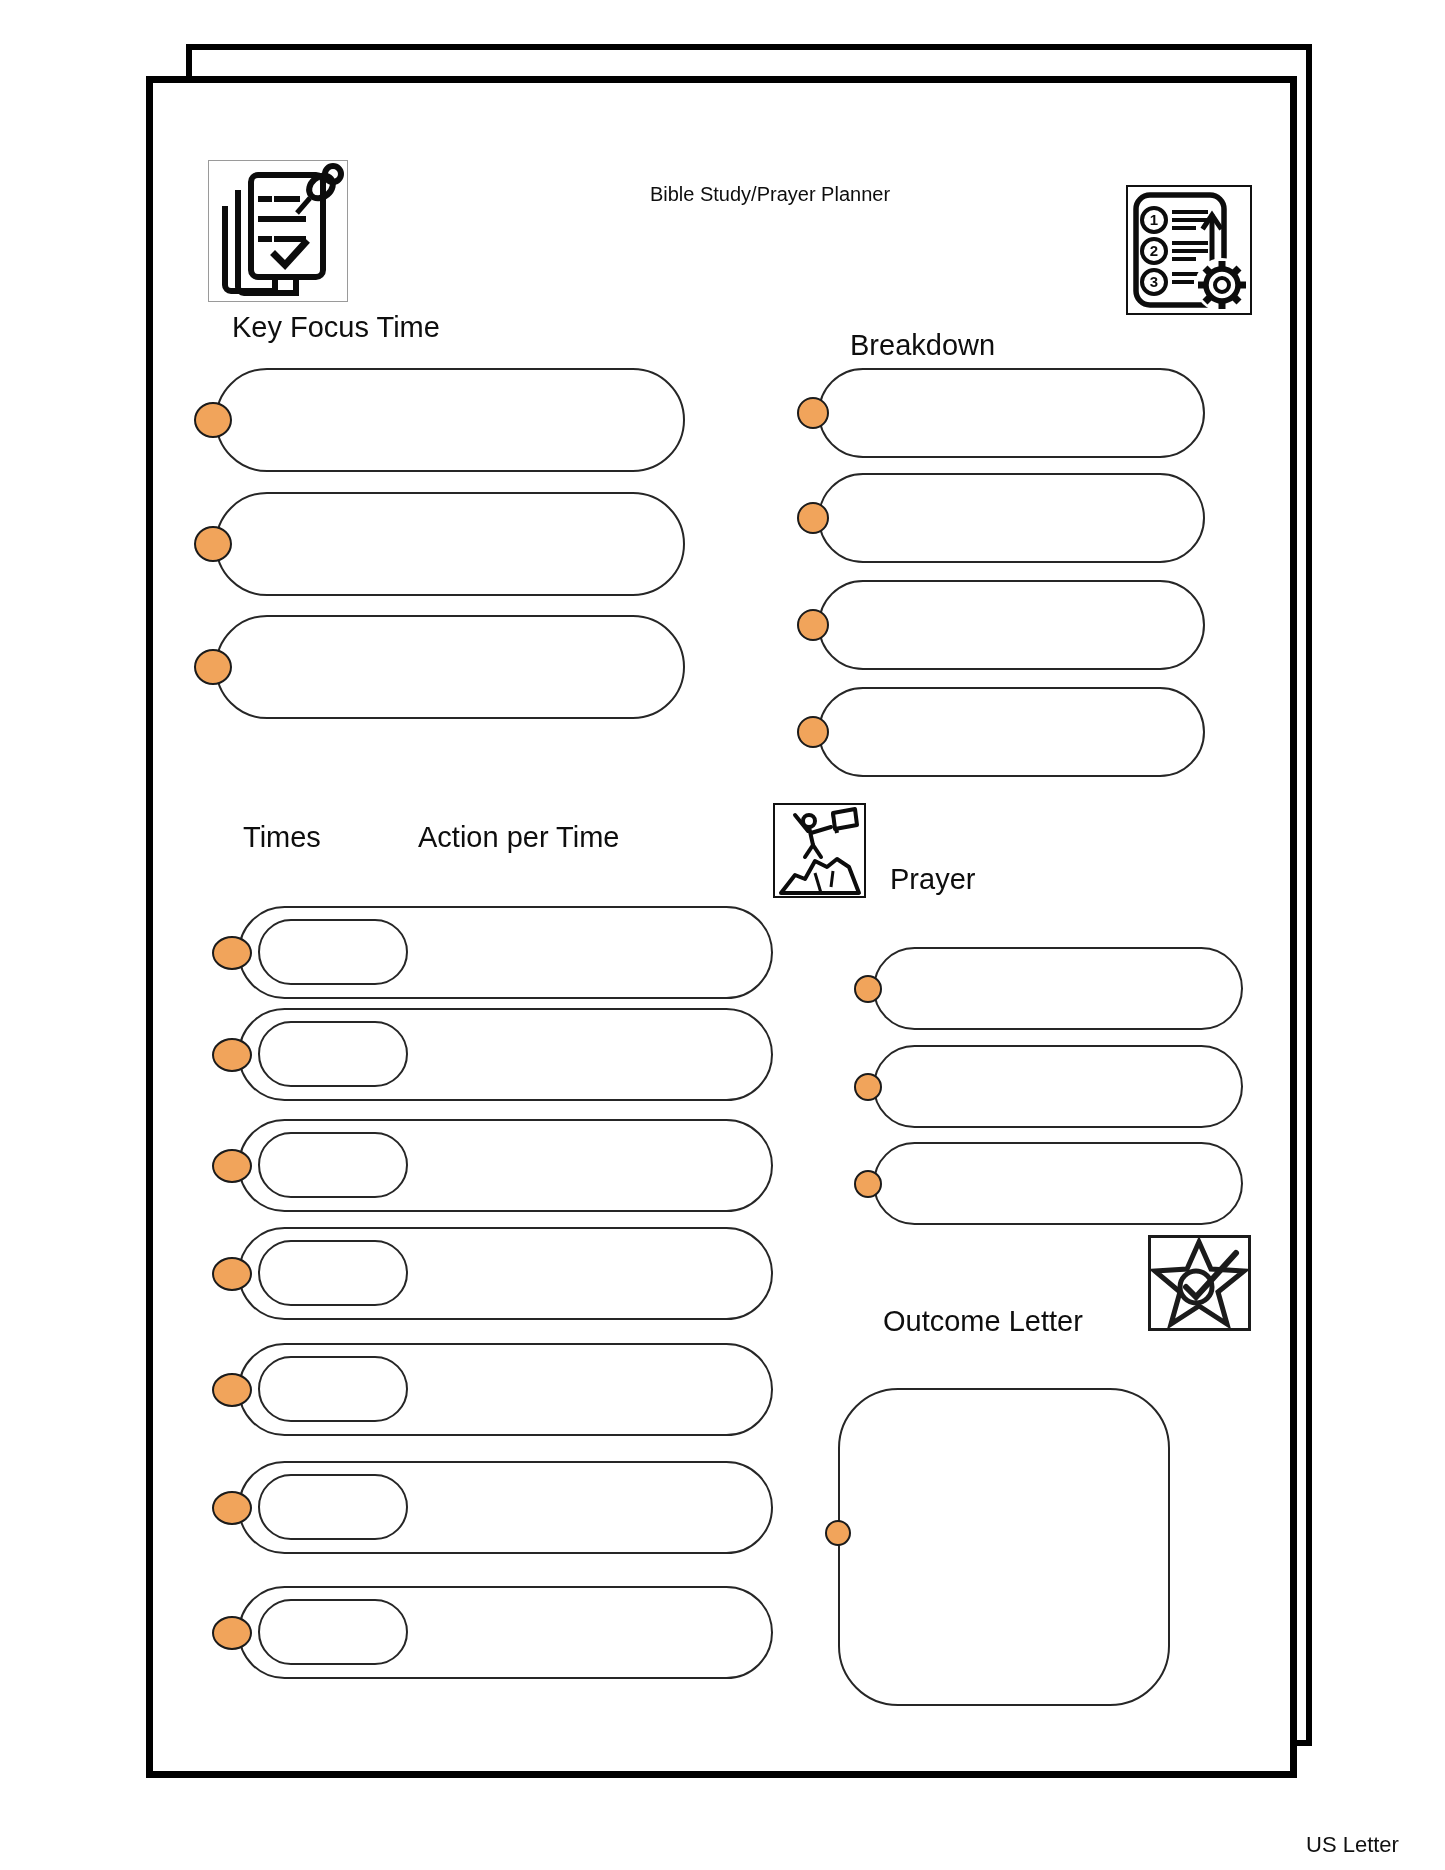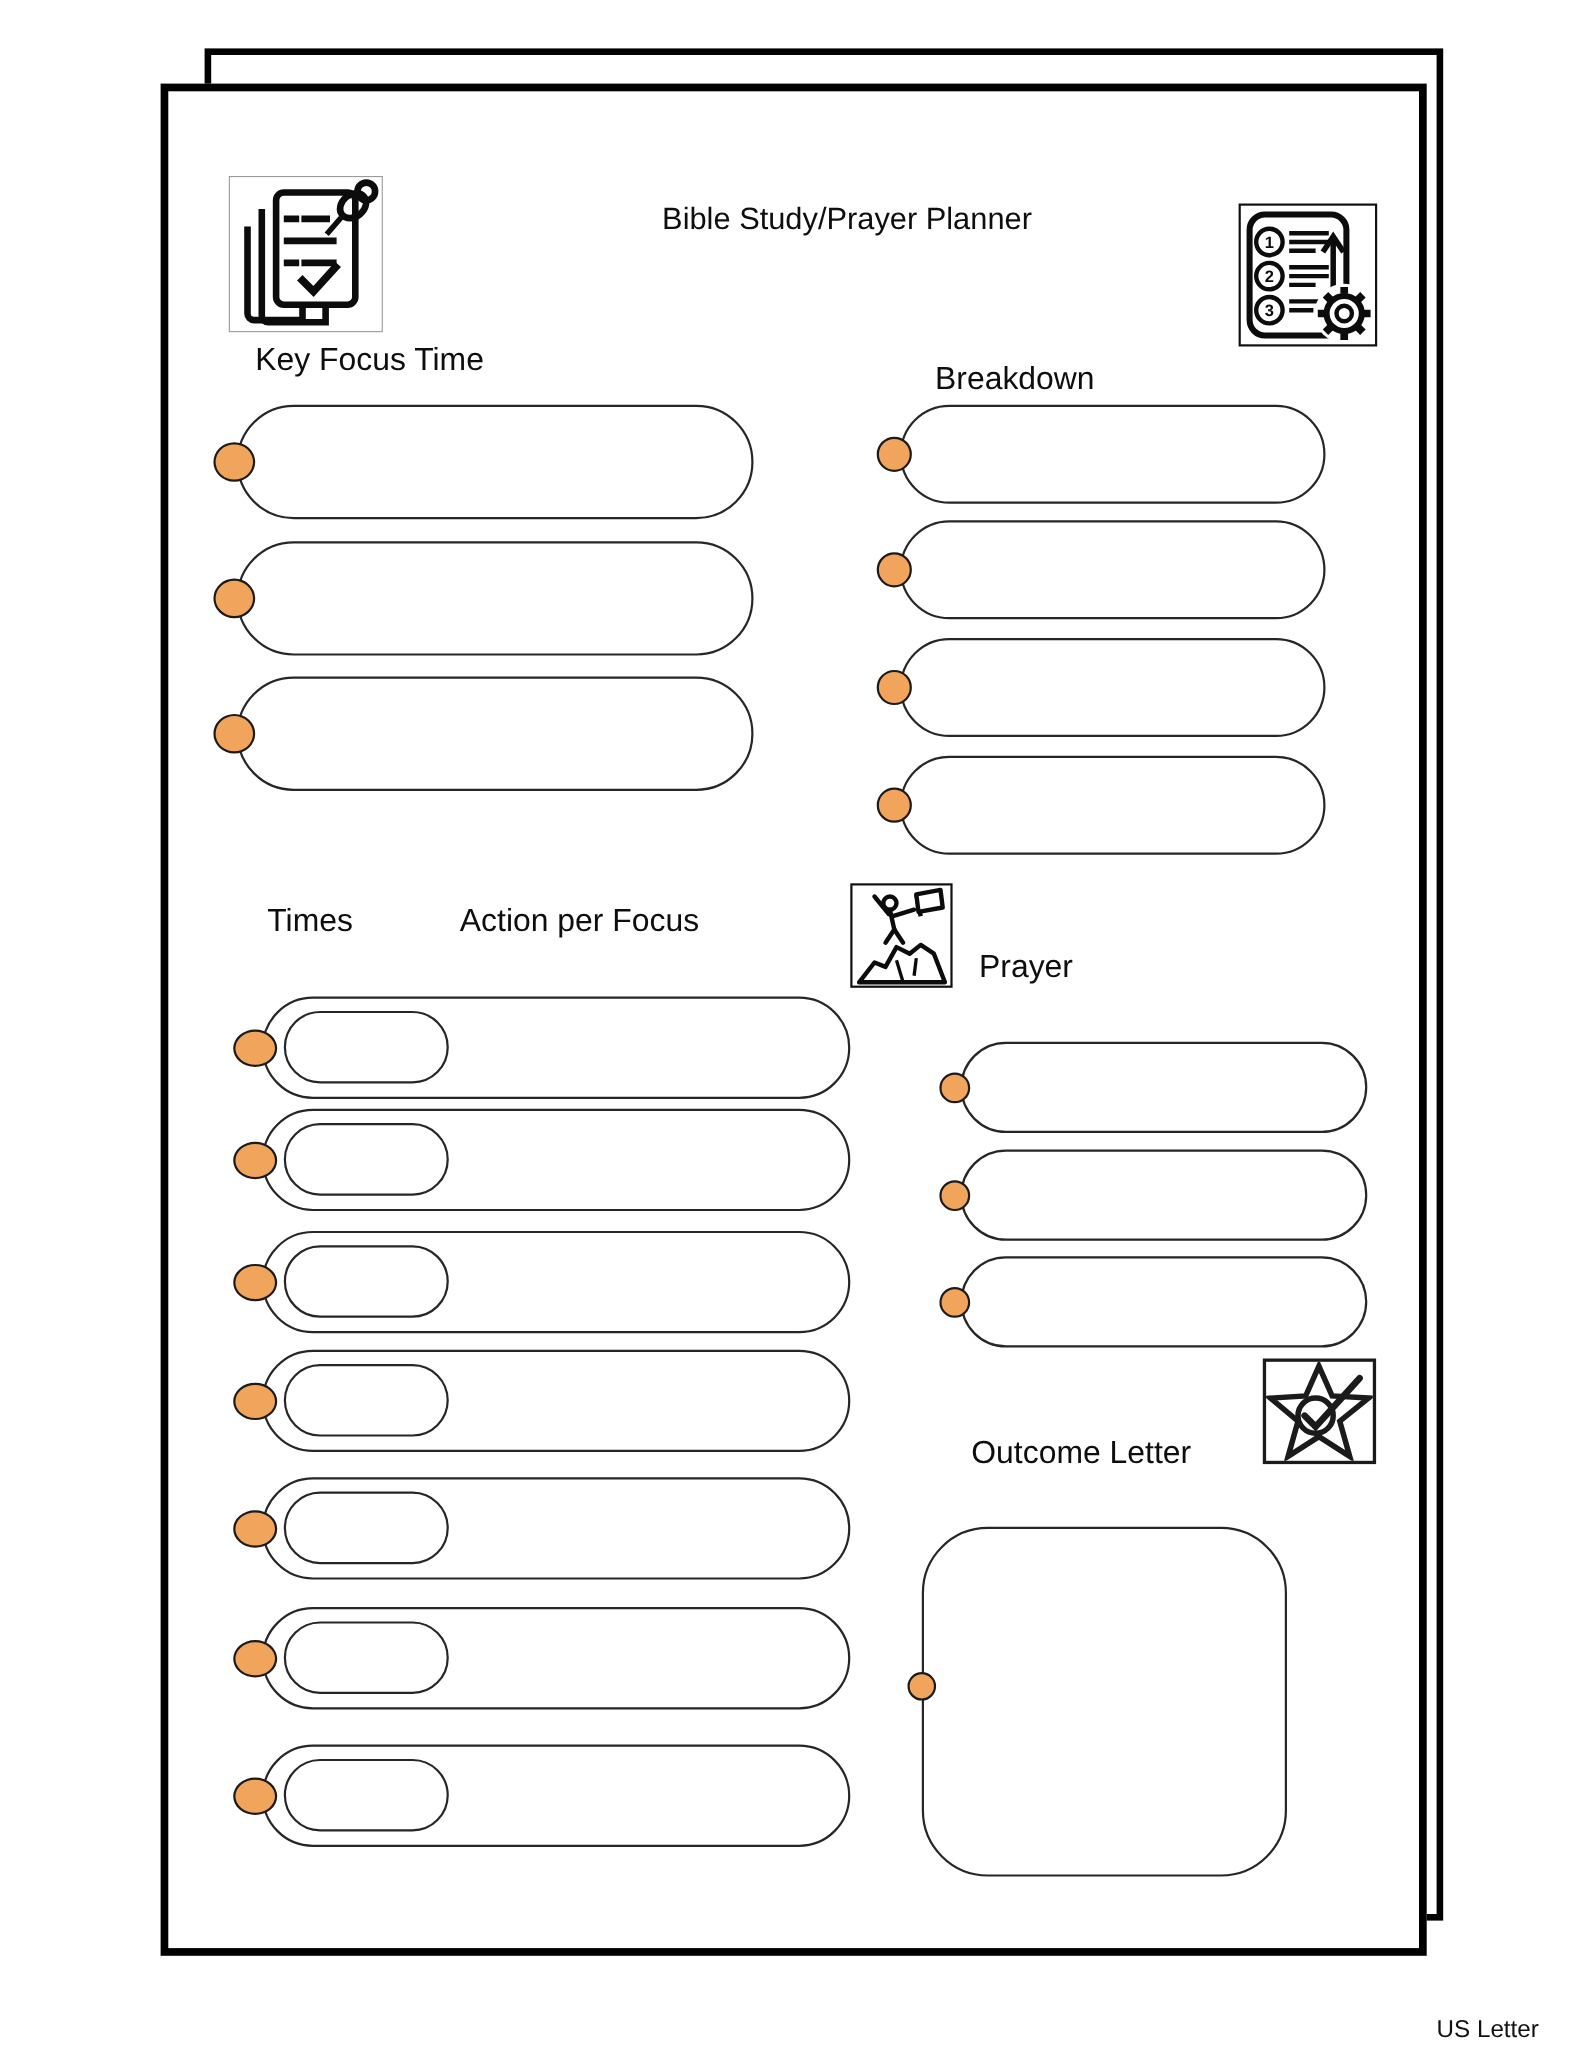--- a/index.html
+++ b/index.html
@@ -9,21 +9,21 @@
   }
   .sheet{position:absolute;background:#ffffff;box-sizing:border-box;}
   .back-sheet{left:186px;top:44px;width:1126px;height:1702px;border:6px solid #000;}
   .front-sheet{left:146px;top:76px;width:1151px;height:1702px;border:7px solid #000;}
   .icon-box{position:absolute;box-sizing:border-box;background:#fff;}
   .icon-tl{left:208px;top:160px;width:140px;height:142px;border:1px solid #9a9a9a;}
   .icon-tr{left:1126px;top:185px;width:126px;height:130px;border:2px solid #111;}
   .icon-mtn{left:773px;top:803px;width:93px;height:95px;border:2px solid #111;}
   .icon-star{left:1148px;top:1235px;width:103px;height:96px;border:3px solid #1b1b1b;}
   .lbl{position:absolute;font-size:29px;line-height:1.1;white-space:nowrap;color:#0e0e0e;}
-  .title{position:absolute;left:550px;top:183px;width:440px;text-align:center;font-size:28px;white-space:nowrap;color:#0e0e0e;}
+  .title{position:absolute;left:550px;top:183px;width:440px;text-align:center;font-size:20px;white-space:nowrap;color:#0e0e0e;}
   .pill{position:absolute;box-sizing:border-box;background:#fff;border:2px solid #262626;border-radius:999px;}
   .roundbox{position:absolute;box-sizing:border-box;background:#fff;border:2px solid #262626;}
   .dot{position:absolute;box-sizing:border-box;background:var(--accent,#F1A45B);border:2px solid #1b1b1b;border-radius:50%;}
   .footer-note{position:absolute;left:1306px;top:1808px;font-size:22px;color:#111;white-space:nowrap;margin-top:24px;}
   svg{display:block;}
 </style>
 </head>
 <body>
 
 <div class="canvas" style="--accent: #F1A45B;">
@@ -95,21 +95,21 @@
         </g>
         <circle cx="94" cy="98" r="16" fill="#ffffff" stroke="#0c0c0c" stroke-width="5.5"></circle>
         <circle cx="94" cy="98" r="7" fill="#ffffff" stroke="#0c0c0c" stroke-width="4"></circle>
       </g>
     </svg>
   </div>
 
   <div class="lbl" style="left:232px;top:312px;">Key Focus Time</div>
   <div class="lbl" style="left:850px;top:330px;">Breakdown</div>
   <div class="lbl" style="left:243px;top:822px;">Times</div>
-  <div class="lbl" style="left:418px;top:822px;">Action per Focus</div>
+  <div class="lbl" style="left:418px;top:822px;">Action per Time</div>
   <div class="lbl" style="left:890px;top:864px;">Prayer</div>
   <div class="lbl" style="left:883px;top:1306px;">Outcome Letter</div>
 
   <div class="icon-box icon-mtn">
     <svg width="89" height="91" viewBox="0 0 89 91">
       <g fill="#ffffff" stroke="#0c0c0c" stroke-width="4" stroke-linejoin="round">
         <path d="M6 88 L20 70 L30 74 L40 56 L52 62 L62 54 L74 62 L84 88 Z"></path>
         <path d="M40 68 L46 88" stroke-width="3"></path>
         <path d="M58 66 L56 82" stroke-width="3"></path>
       </g>

